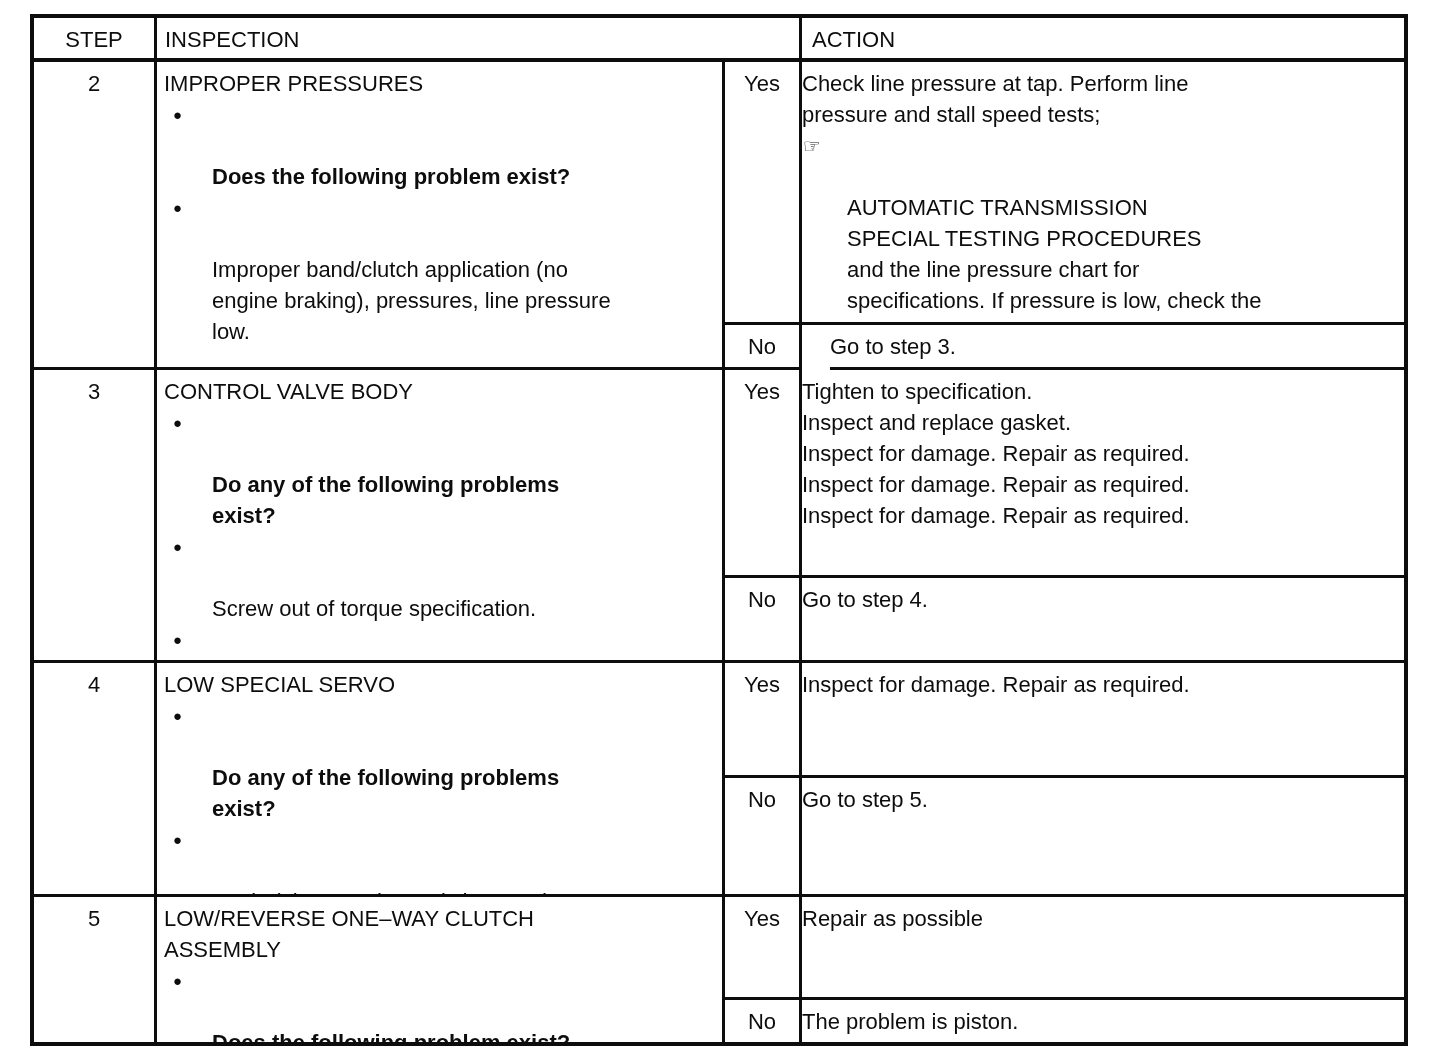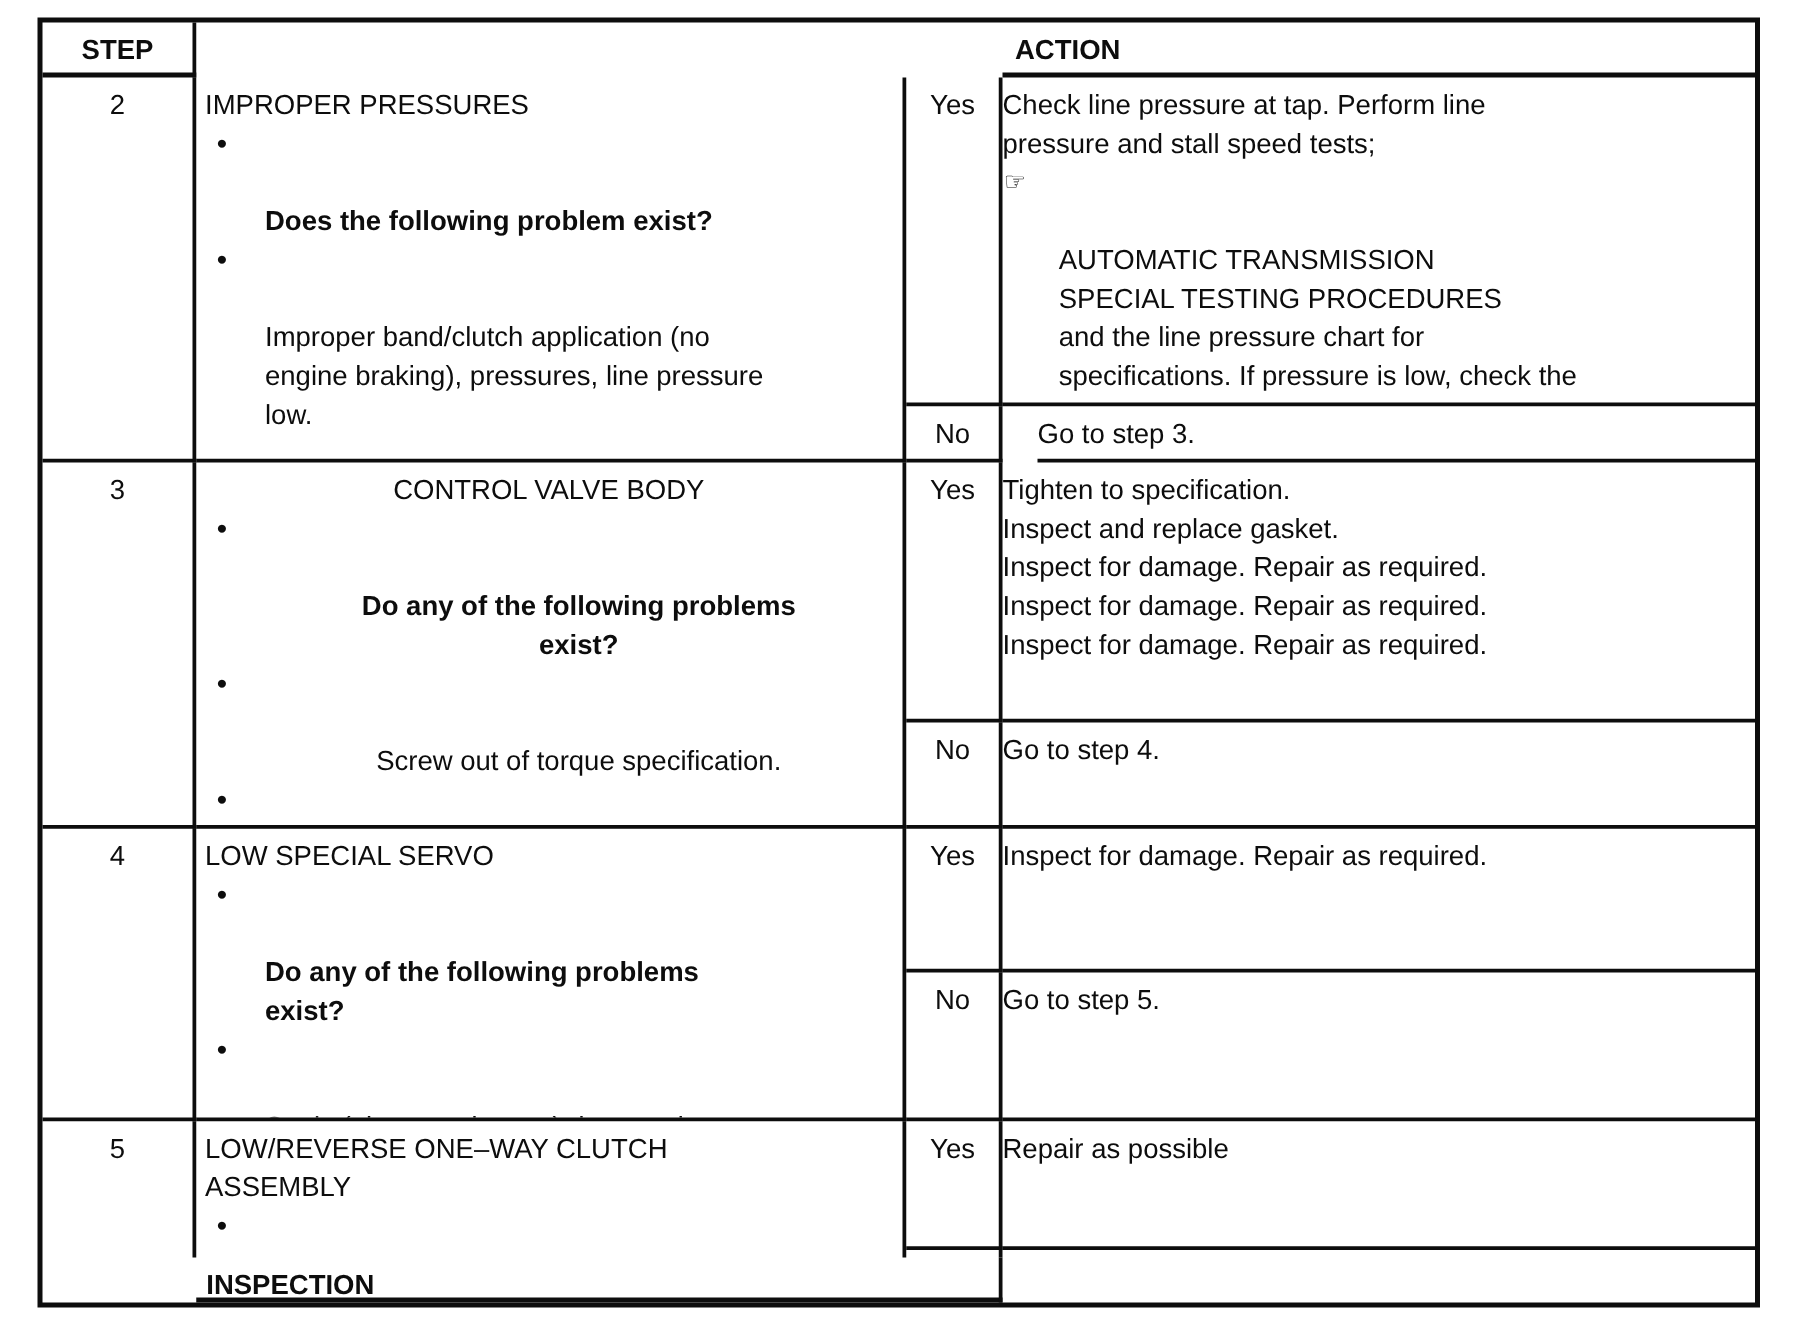--- a/index.html
+++ b/index.html
@@ -36,21 +36,21 @@
     box-sizing: border-box;
     border-right: 3px solid #0d0d0d;
     border-bottom: 3px solid #0d0d0d;
     overflow: hidden;
     font-size: 22px;
     line-height: 31px;
   }
   .no-br { border-right: none; }
   .no-bb { border-bottom: none; }
   .hdr {
-    font-weight: bold;
+    font-weight: normal;
     border-bottom-width: 4px;
     padding-top: 6px;
   }
   .hdr-step { text-align: center; }
   .hdr-insp { grid-column: 2 / 4; padding-left: 8px; }
   .hdr-action { grid-column: 4; padding-left: 10px; }
   .step-cell {
     text-align: center;
     padding-top: 6px;
     grid-column: 1;
@@ -98,22 +98,22 @@
     line-height: 31px;
   }
 </style>
 </head>
 <body>
 
 <div class="page">
   <div class="ts-table">
 
     <div class="cell hdr hdr-step">STEP</div>
+    <div class="cell hdr hdr-insp">INSPECTION</div>
     <div class="cell hdr hdr-action no-br">ACTION</div>
-    <div class="cell hdr hdr-insp">INSPECTION</div>
 
     <div class="cell step-cell span2" style="grid-row: 2 / 4;">2</div>
     <div class="cell insp-cell span2" style="grid-row: 2 / 4;">
       <div class="insp-title">IMPROPER PRESSURES</div>
       <div class="bullet">
         <span class="dot">●</span>
         <span class="bold">Does the following problem exist?</span>
       </div>
       <div class="bullet">
         <span class="dot">●</span>
@@ -135,21 +135,21 @@
 following possible components: control
 valve body.</span>
       </div>
     </div>
     <div class="cell yn-cell" style="grid-row: 3;">No</div>
     <div class="cell action-cell" style="grid-row: 3; margin-left: 28px;">
       <div class="action-text">Go to step 3.</div>
     </div>
 
     <div class="cell step-cell span2" style="grid-row: 4 / 6;">3</div>
-    <div class="cell insp-cell span2" style="grid-row: 4 / 6; text-align: center;">
+    <div class="cell insp-cell span2" style="grid-row: 4 / 6;">
       <div class="insp-title">CONTROL VALVE BODY</div>
       <div class="bullet">
         <span class="dot">●</span>
         <span class="bold">Do any of the following problems
 exist?</span>
       </div>
       <div class="bullet">
         <span class="dot">●</span>
         <span>Screw out of torque specification.</span>
       </div>

